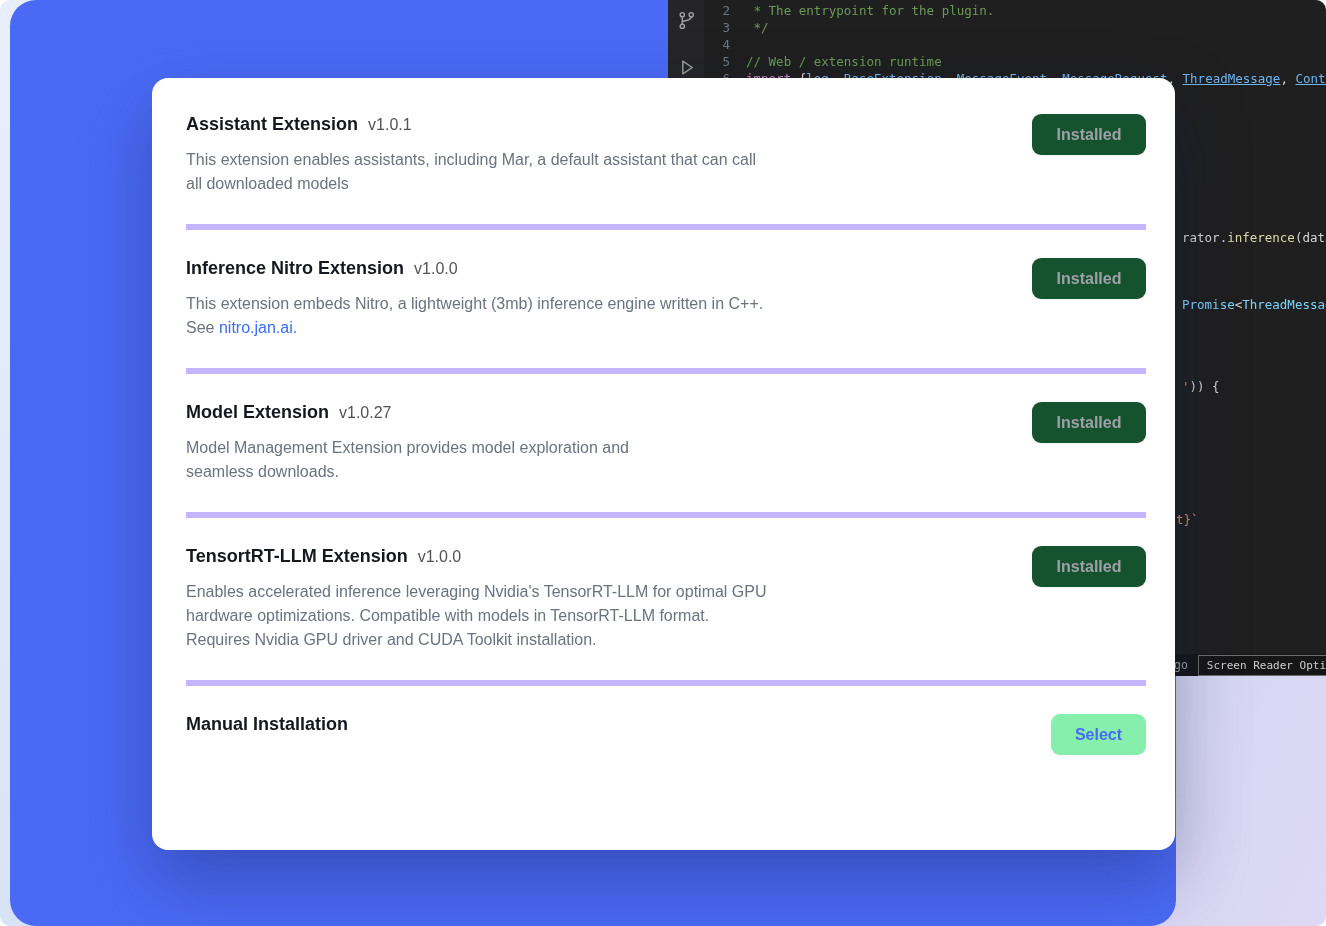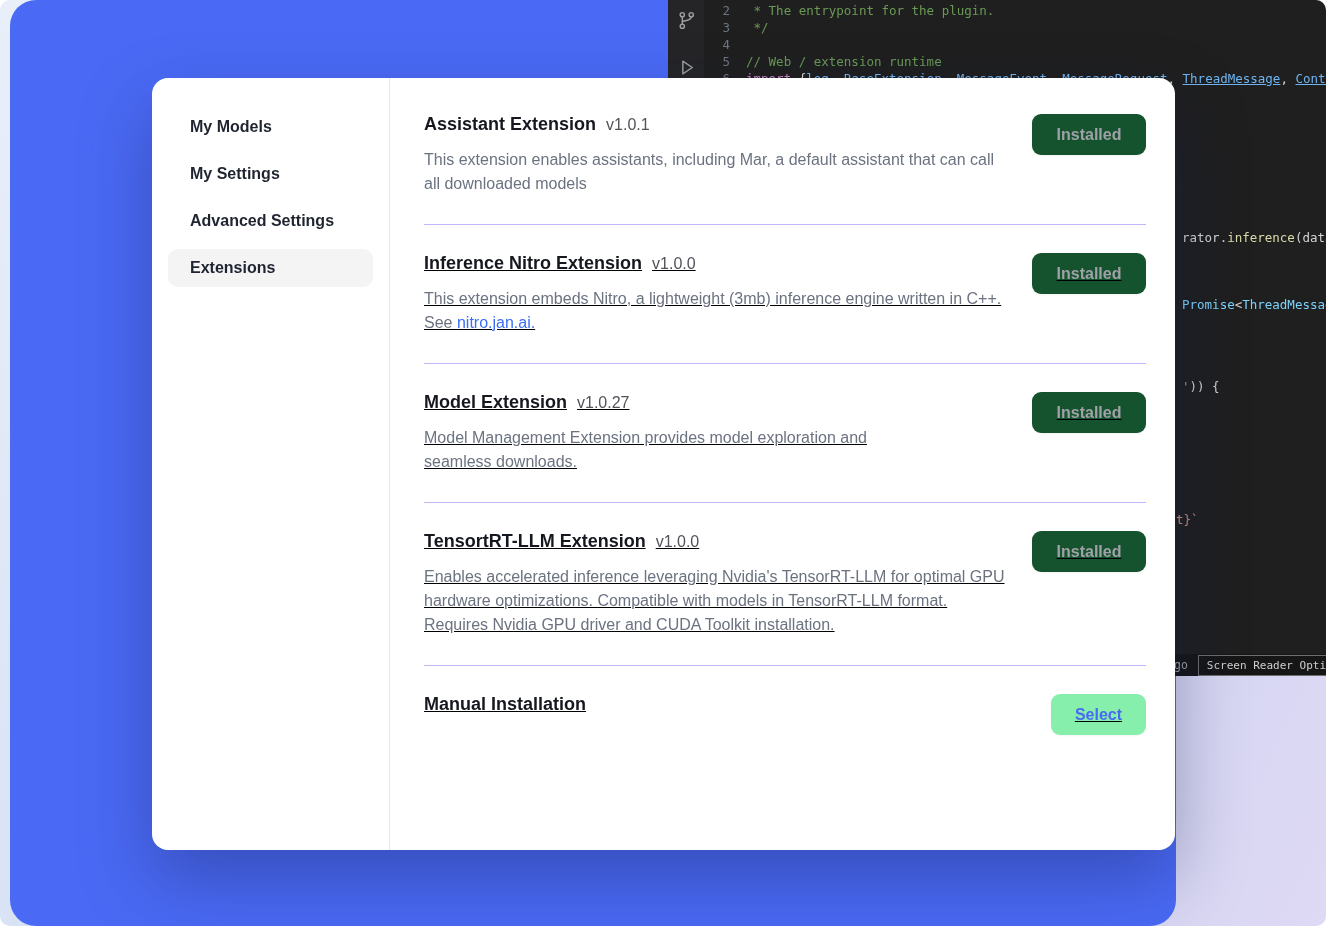--- a/index.html
+++ b/index.html
@@ -62,21 +62,21 @@
     padding:10px 22px; margin-bottom:9px; border-radius:10px;
     font-size:16px; font-weight:700; color:#1f2430; cursor:pointer;
   }
   .side-item.active{ background:#f4f4f5; }
   .content{ flex:1; padding:0 29px 0 34px; overflow:hidden; }
   .ext{
     display:flex; justify-content:space-between; align-items:flex-start; gap:24px;
     padding:26px 0 28px;
   }
   .ext.first{ padding-top:34px; }
-  .ext + .ext{ border-top:1px solid #c4b5fd;text-decoration:underline; }
+  .ext + .ext{ border-top:6px solid #c4b5fd; }
   .ext-text{ max-width:585px; }
   .ext-head{ display:flex; align-items:baseline; gap:10px; }
   .ext-head h3{ font-size:18px; font-weight:700; color:#15181e; line-height:24px; }
   .ver{ font-size:16px; font-weight:500; color:#52525b; }
   .desc{ margin-top:12px; font-size:16px; line-height:24px; color:#6b7280; }
   .desc.w480{ max-width:480px; }
   .link{ color:#3b6ef6; text-decoration:none; cursor:pointer; }
   .btn{
     margin-top:2px; min-width:114px; height:41px; padding:0 20px; flex-shrink:0;
     border:none; border-radius:9px; font-family:inherit; font-size:16px; font-weight:600;
@@ -137,34 +137,20 @@
     <div class="frag frag4"><span class="tk-str">t}`</span></div>
 
     <div class="status-bar">
       <span>go</span>
       <span class="sr-box">Screen Reader Optimized</span>
     </div>
   </div>
 
   <div class="modal">
 
-    <aside class="sidebar">
-      <div class="side-item">
-        <span>My Models</span>
-      </div>
-      <div class="side-item">
-        <span>My Settings</span>
-      </div>
-      <div class="side-item">
-        <span>Advanced Settings</span>
-      </div>
-      <div class="side-item active">
-        <span>Extensions</span>
-      </div>
-    </aside>
 
     <main class="content">
 
       <section class="ext first">
         <div class="ext-text">
           <div class="ext-head">
             <h3>Assistant Extension</h3>
             <span class="ver">v1.0.1</span>
           </div>
           <p class="desc">This extension enables assistants, including Mar, a default assistant that can call all downloaded models</p>

